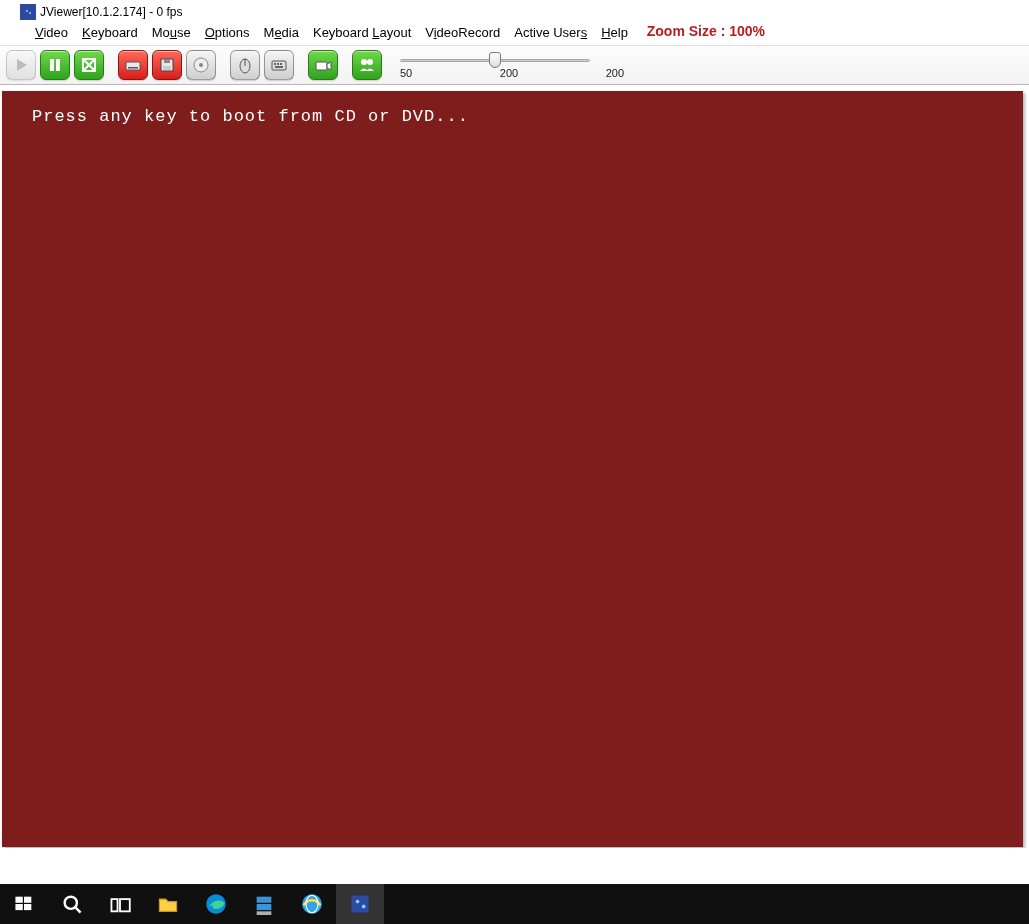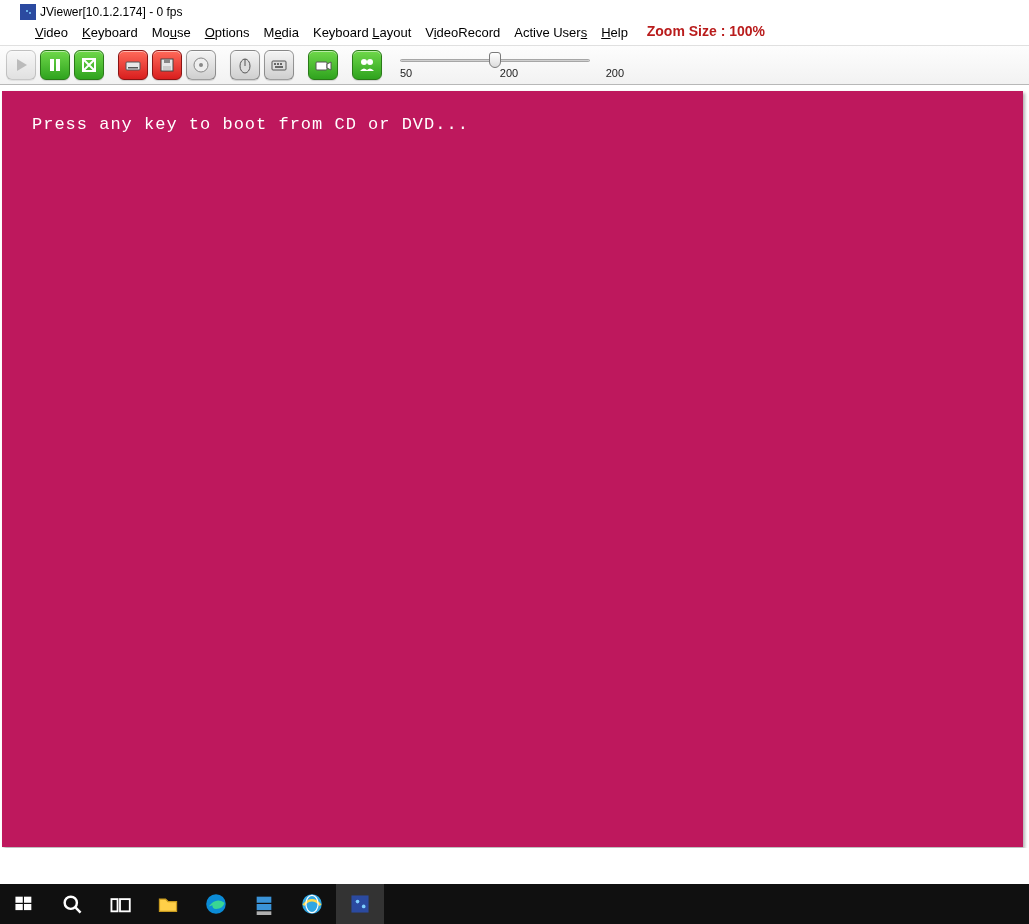--- a/index.html
+++ b/index.html
@@ -123,26 +123,26 @@
     display: flex;
     justify-content: space-between;
     font-size: 11px;
     color: #222;
     margin-top: 0px;
   }
   .console {
     width: 1021px;
     margin: 6px 0 0 2px;
     height: 756px;
-    background: #be185d;
+    background: #7f1d1d;
     color: #ffffff;
     font-family: "Courier New", monospace;
     font-size: 17px;
     letter-spacing: 1px;
-    padding: 24px 0 0 30px;
+    padding: 16px 0 0 30px;
     box-shadow: 2px 2px 3px rgba(0,0,0,0.3);
   }
   .gap-white {
     position: absolute;
     left: 0; right: 0;
     top: 848px;
     height: 36px;
     background: #ffffff;
   }
   .taskbar {

